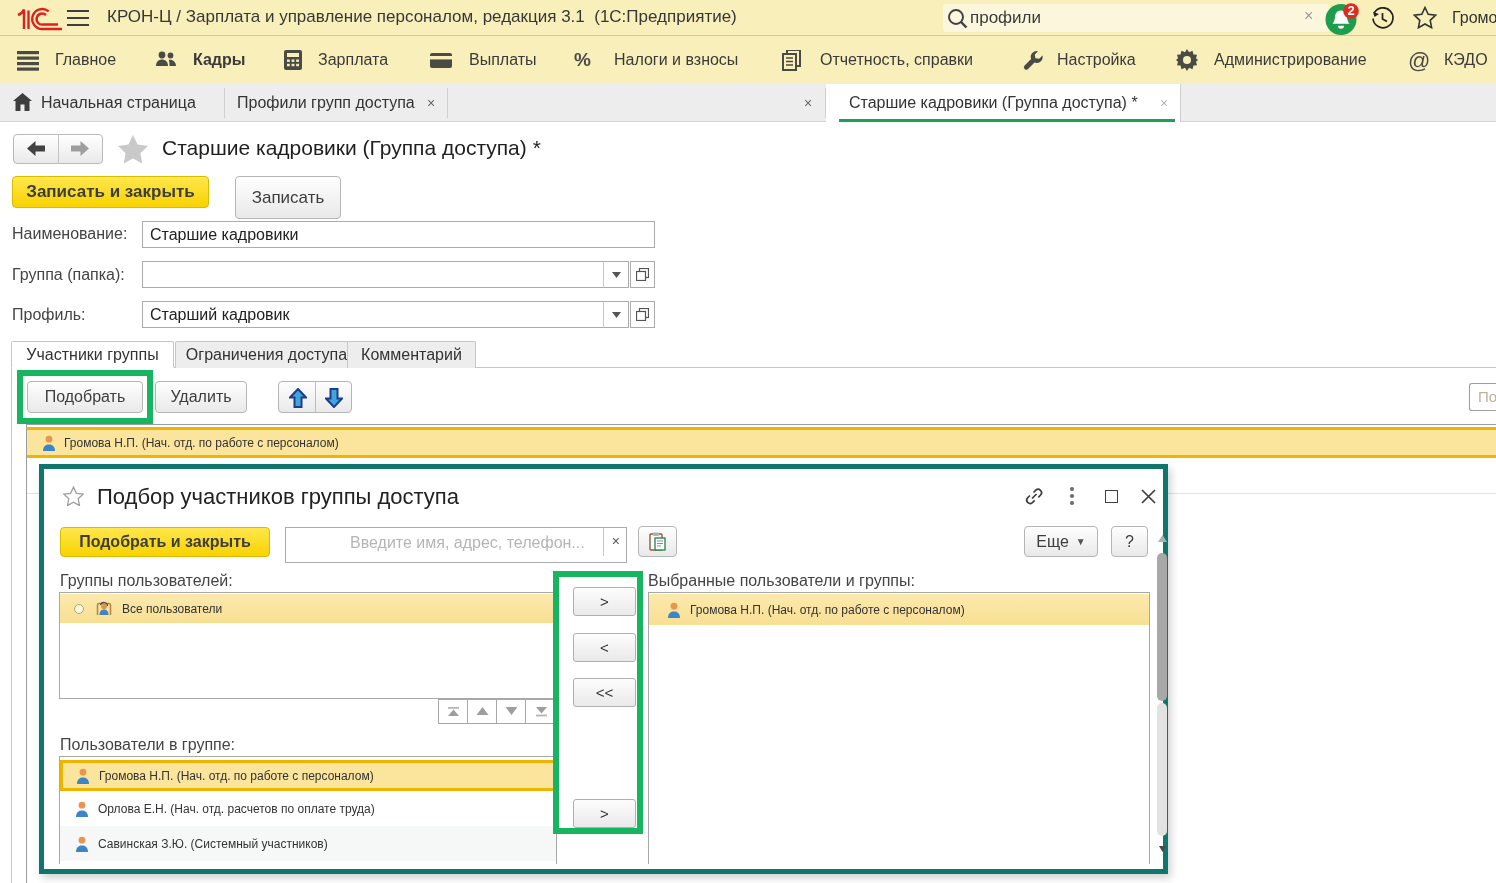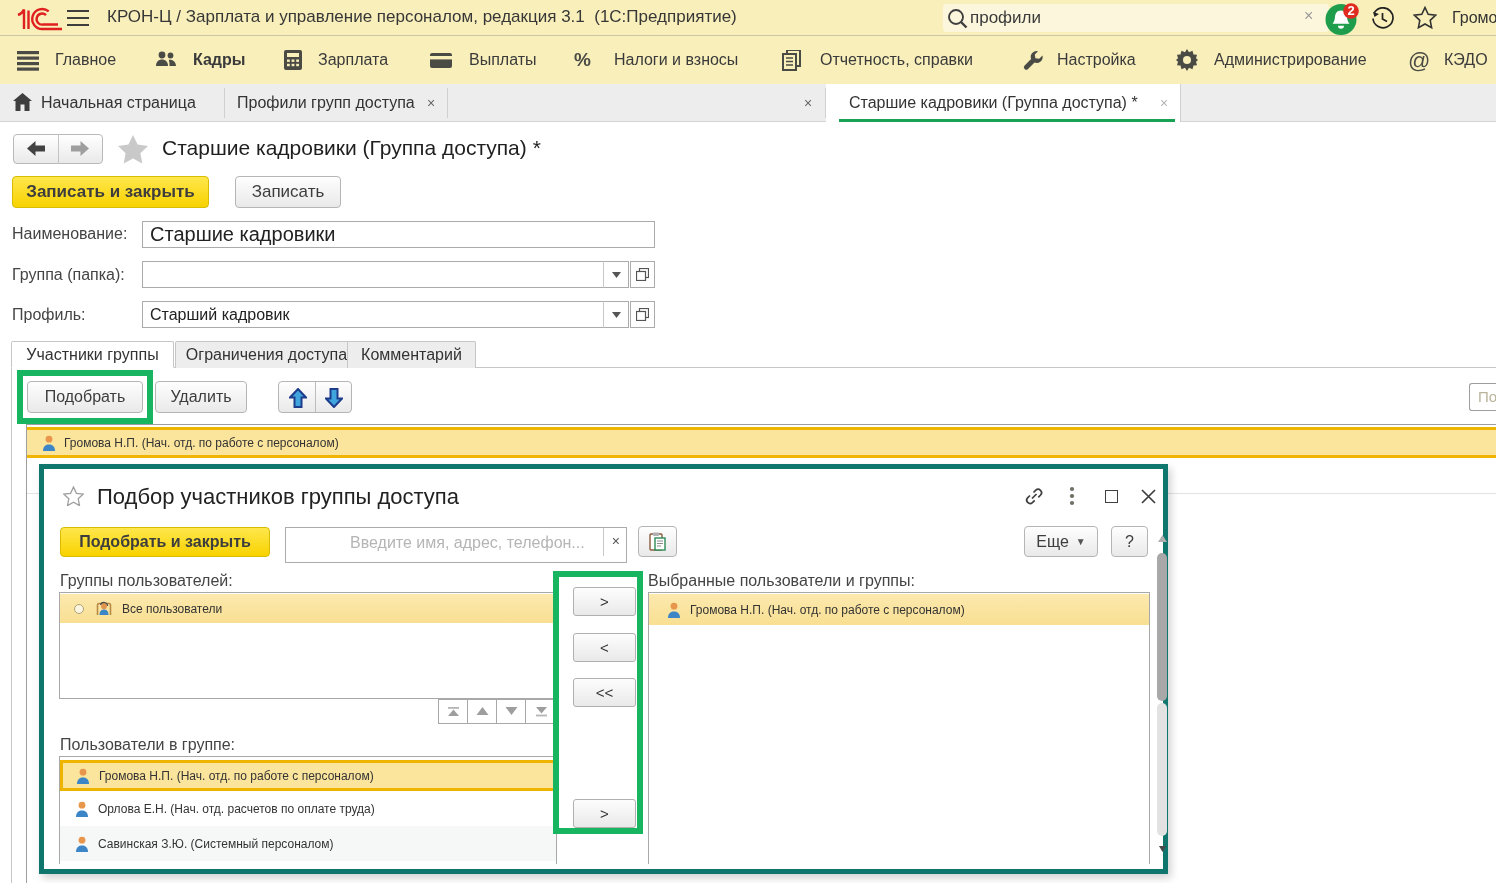--- a/index.html
+++ b/index.html
@@ -35,21 +35,21 @@
   
   .btn { position:absolute; border:1px solid #B5B5B5; border-radius:4px;
      background:linear-gradient(#FEFEFE, #E9E9E9); font-size:16px; color:#3D3D3D;
      display:flex; align-items:center; justify-content:center; }
   .ybtn { position:absolute; border:1px solid #D8BC00; border-radius:4px;
      background:linear-gradient(#FFE74C, #F8D200); font-size:17px; font-weight:bold; color:#3D3D3D;
      display:flex; align-items:center; justify-content:center; }
 
   
   .flabel { position:absolute; left:12px; font-size:16px; color:#444; }
-  .input { position:absolute; left:142px; width:513px; height:27px; border:1px solid #ABABAB; background:#fff; font-size:20px; color:#222; padding-left:7px; display:flex; align-items:center; }
+  .input { position:absolute; left:142px; width:513px; height:27px; border:1px solid #ABABAB; background:#fff; font-size:16px; color:#222; padding-left:7px; display:flex; align-items:center; }
   .inputsel { position:absolute; left:142px; width:487px; height:27px; border:1px solid #ABABAB; background:#fff; font-size:16px; color:#222; padding-left:7px; display:flex; align-items:center; }
   .ddz { position:absolute; left:603px; width:26px; height:27px; border:1px solid #ABABAB; border-left:1px solid #C9C9C9; display:flex; align-items:center; justify-content:center; }
   .chz { position:absolute; left:630px; width:25px; height:27px; border:1px solid #ABABAB; display:flex; align-items:center; justify-content:center; background:#fff; }
 
   
   .ftab { position:absolute; top:341px; height:27px; border:1px solid #C6C6C6; border-bottom:none; background:#EDEDED; font-size:16px; color:#333; display:flex; align-items:center; justify-content:center; border-radius:2px 2px 0 0;}
   #ftab1 { background:#fff; border-bottom:1px solid #fff; z-index:3; }
   #fpanel { left:11px; top:367px; width:1485px; height:516px; border-top:1px solid #C6C6C6; border-left:1px solid #C6C6C6; background:#fff; }
 
   
@@ -232,21 +232,21 @@
     </svg>
   </div>
   <div class="abs" style="left:117px; top:134px;">
     <svg width="32" height="31" viewBox="0 0 32 31">
       <path d="M16 1 L20.6 10.6 L31 12 L23.4 19.2 L25.3 29.6 L16 24.5 L6.7 29.6 L8.6 19.2 L1 12 L11.4 10.6 Z" fill="#C9C9C9"></path>
     </svg>
   </div>
   <div class="abs" id="pagetitle">Старшие кадровики (Группа доступа) *</div>
 
   <div class="ybtn" style="left:12px; top:176px; width:197px; height:32px;">Записать и закрыть</div>
-  <div class="btn" style="left:235px; top:176px; width:106px; height:32px; font-size:17px;">Записать</div>
+  <div class="btn" style="left:235px; top:176px; width:106px; height:43px; font-size:17px;">Записать</div>
 
   <div class="flabel" style="top:225px;">Наименование:</div>
   <div class="input" style="top:221px;">Старшие кадровики</div>
 
   <div class="flabel" style="top:266px;">Группа (папка):</div>
   <div class="inputsel" style="top:261px;"></div>
   <div class="ddz" style="top:261px;">
       <svg width="9" height="6" viewBox="0 0 9 6">
         <path d="M0 0 H9 L4.5 6 Z" fill="#555"></path>
       </svg>
@@ -410,21 +410,21 @@
         <circle cx="7" cy="4.2" r="3.4" fill="#E8964C"></circle>
         <path d="M1 16 C1 11 4 9.4 7 9.4 C10 9.4 13 11 13 16 Z" fill="#3C85C6"></path>
       </svg>
       <span class="rowtxt" style="margin-left:9px;">Орлова Е.Н. (Нач. отд. расчетов по оплате труда)</span>
     </div>
     <div class="abs" style="left:16px; top:357px; width:496px; height:35px; background:#F6F8F8; display:flex; align-items:center;">
       <svg width="14" height="16" viewBox="0 0 14 16" style="margin-left:15px;">
         <circle cx="7" cy="4.2" r="3.4" fill="#E8964C"></circle>
         <path d="M1 16 C1 11 4 9.4 7 9.4 C10 9.4 13 11 13 16 Z" fill="#3C85C6"></path>
       </svg>
-      <span class="rowtxt" style="margin-left:9px;">Савинская З.Ю. (Системный персоналом)</span>
+      <span class="rowtxt" style="margin-left:9px;">Савинская З.Ю. (Системный участников)</span>
     </div>
 
     <div class="dlist" style="left:604px; top:123px; width:502px; height:272px; border-bottom:none;"></div>
     <div class="ssel" style="left:605px; top:125px; width:500px; height:31px;">
       <svg width="14" height="16" viewBox="0 0 14 16" style="margin-left:18px;">
         <circle cx="7" cy="4.2" r="3.4" fill="#E8964C"></circle>
         <path d="M1 16 C1 11 4 9.4 7 9.4 C10 9.4 13 11 13 16 Z" fill="#3C85C6"></path>
       </svg>
       <span class="rowtxt" style="margin-left:9px;">Громова Н.П. (Нач. отд. по работе с персоналом)</span>
     </div>

